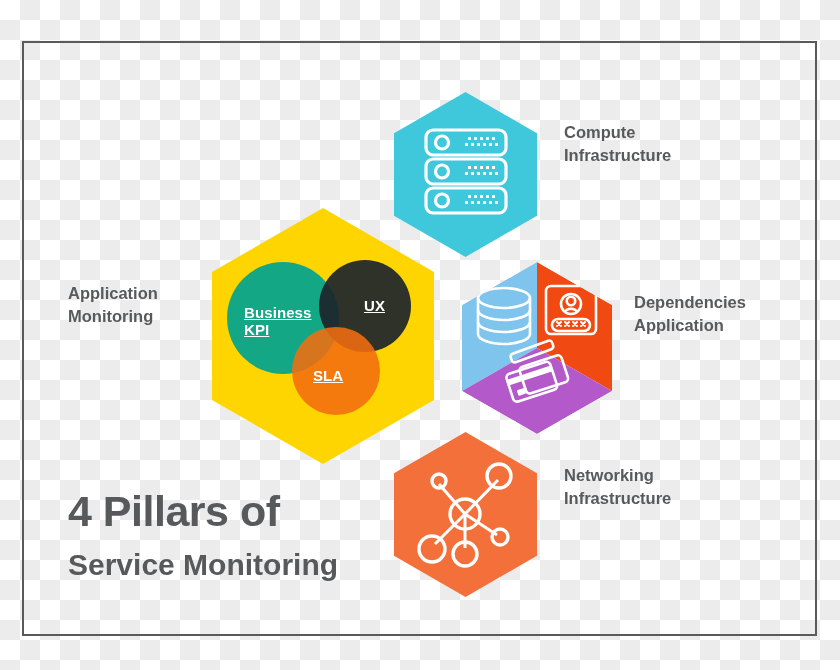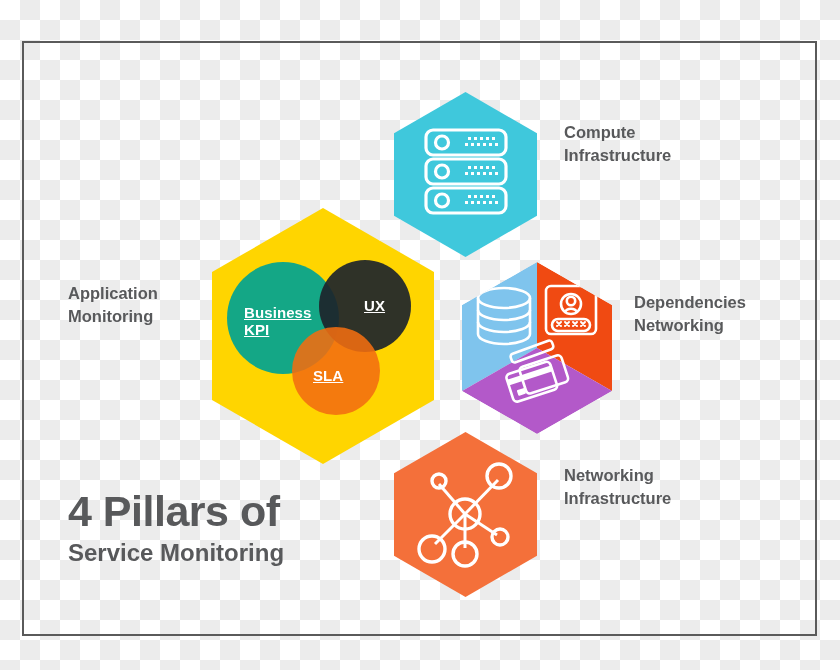--- a/index.html
+++ b/index.html
@@ -162,24 +162,24 @@
     top: 487px;
     color: #58595b;
   }
   #title-main {
     font-size: 43px;
     font-weight: bold;
     line-height: 48px;
     letter-spacing: -0.5px;
   }
   #title-sub {
-    font-size: 24px;
+    font-size: 30px;
     font-weight: bold;
     line-height: 32px;
-    margin-top: 2px;
+    margin-top: 14px;
   }
 
   .icon-svg { position: absolute; left: 0; top: 0; }
 </style>
 </head>
 <body>
 
 <div id="canvas">
 
   <div id="frame"></div>
@@ -273,21 +273,21 @@
         </g>
         <g transform="rotate(-18 68 124)">
           <rect x="48" y="106" width="46" height="29" rx="4" fill="none" stroke="#ffffff" stroke-width="2.6"></rect>
           <rect x="48" y="111" width="46" height="6" fill="#ffffff"></rect>
           <rect x="54" y="124" width="8" height="6" rx="1" fill="#ffffff"></rect>
         </g>
       </g>
     </svg>
   </div>
   <div class="side-label" id="label-depend">Dependencies
-Networking</div>
+Application</div>
 
   <div class="hex" id="hex-network">
     <svg class="icon-svg" width="143" height="165" viewBox="0 0 143 165">
       <g stroke="#ffffff" stroke-width="3" fill="none">
         <line x1="71" y1="82" x2="45" y2="52"></line>
         <line x1="71" y1="82" x2="104" y2="48"></line>
         <line x1="71" y1="82" x2="41" y2="112"></line>
         <line x1="71" y1="82" x2="71" y2="116"></line>
         <line x1="71" y1="82" x2="103" y2="103"></line>
       </g>

